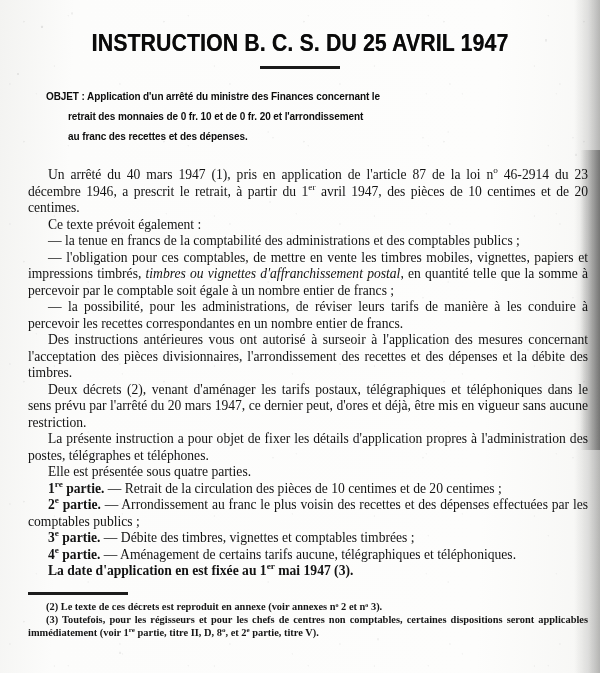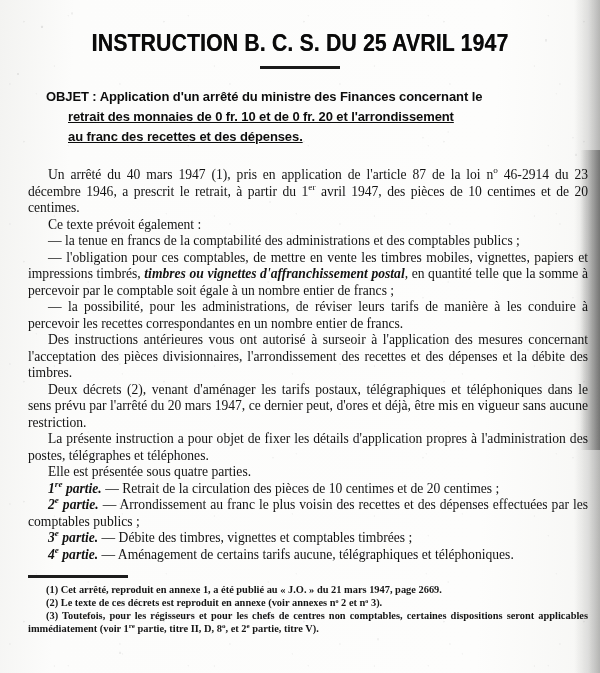--- a/index.html
+++ b/index.html
@@ -85,45 +85,45 @@
     height: 3px;
     background: #1a1a1a;
     margin: 9px auto 0 auto;
   }
 
   
   .objet {
     margin: 18px 30px 0 32px;
     font-family: "Liberation Sans", "DejaVu Sans", sans-serif;
     font-weight: bold;
-    font-size: 13px;
+    font-size: 10px;
     line-height: 20px;
     letter-spacing: -0.1px;
     color: #0d0d0d;
     padding-left: 14px;
     text-indent: -0px;
   }
   .objet .line { display: block; }
-  .objet .line.l2, .objet .line.l3 { padding-left: 22px; text-decoration: underline; }
+  .objet .line.l2, .objet .line.l3 { padding-left: 22px; }
 
   
   .body {
     margin: 20px 12px 0 28px;
     font-size: 13.6px;
     line-height: 16.5px;
     text-align: justify;
     color: #131313;
   }
   .body p {
     margin: 0;
     text-indent: 20px;
   }
   .body p.noindent { text-indent: 0; }
-  .body i { font-style: italic; font-weight: bold; }
-  .body b { font-weight: bold; font-style: italic; }
+  .body i { font-style: italic; font-weight: normal; }
+  .body b { font-weight: bold; }
   sup {
     font-size: 0.68em;
     vertical-align: super;
     line-height: 0;
   }
 
   
   .foot-rule {
     width: 100px;
     height: 3px;
@@ -178,27 +178,27 @@
     <p>Elle est présentée sous quatre parties.</p>
 
     <p><b><span>1</span><sup>re</sup><span> partie.</span></b><span> — Retrait de la circulation des pièces de 10 centimes et de 20 centimes ;</span></p>
 
     <p><b><span>2</span><sup>e</sup><span> partie.</span></b><span> — Arrondissement au franc le plus voisin des recettes et des dépenses effectuées par les comptables publics ;</span></p>
 
     <p><b><span>3</span><sup>e</sup><span> partie.</span></b><span> — Débite des timbres, vignettes et comptables timbrées ;</span></p>
 
     <p><b><span>4</span><sup>e</sup><span> partie.</span></b><span> — Aménagement de certains tarifs aucune, télégraphiques et téléphoniques.</span></p>
 
+    <p><b><span>La date d'application en est fixée au 1</span><sup>er</sup><span> mai 1947 (3).</span></b></p>
 
   </div>
 
   <div class="foot-rule"></div>
 
   <div class="footnotes">
-    <p>(1) Cet arrêté, reproduit en annexe 1, a été publié au « J.O. » du 21 mars 1947, page 2669.</p>
     <p>(2) Le texte de ces décrets est reproduit en annexe (voir annexes nᵒ 2 et nᵒ 3).</p>
     <p><span>(3) Toutefois, pour les régisseurs et pour les chefs de centres non comptables, certaines dispositions seront applicables immédiatement (voir 1</span><sup>re</sup><span> partie, titre II, D, 8</span><sup>o</sup><span>, et 2</span><sup>e</sup><span> partie, titre V).</span></p>
   </div>
 
   <div id="grain"></div>
   <div id="edge-bleed"></div>
   <div id="edge-bleed-top"></div>
 
 </div>
 

